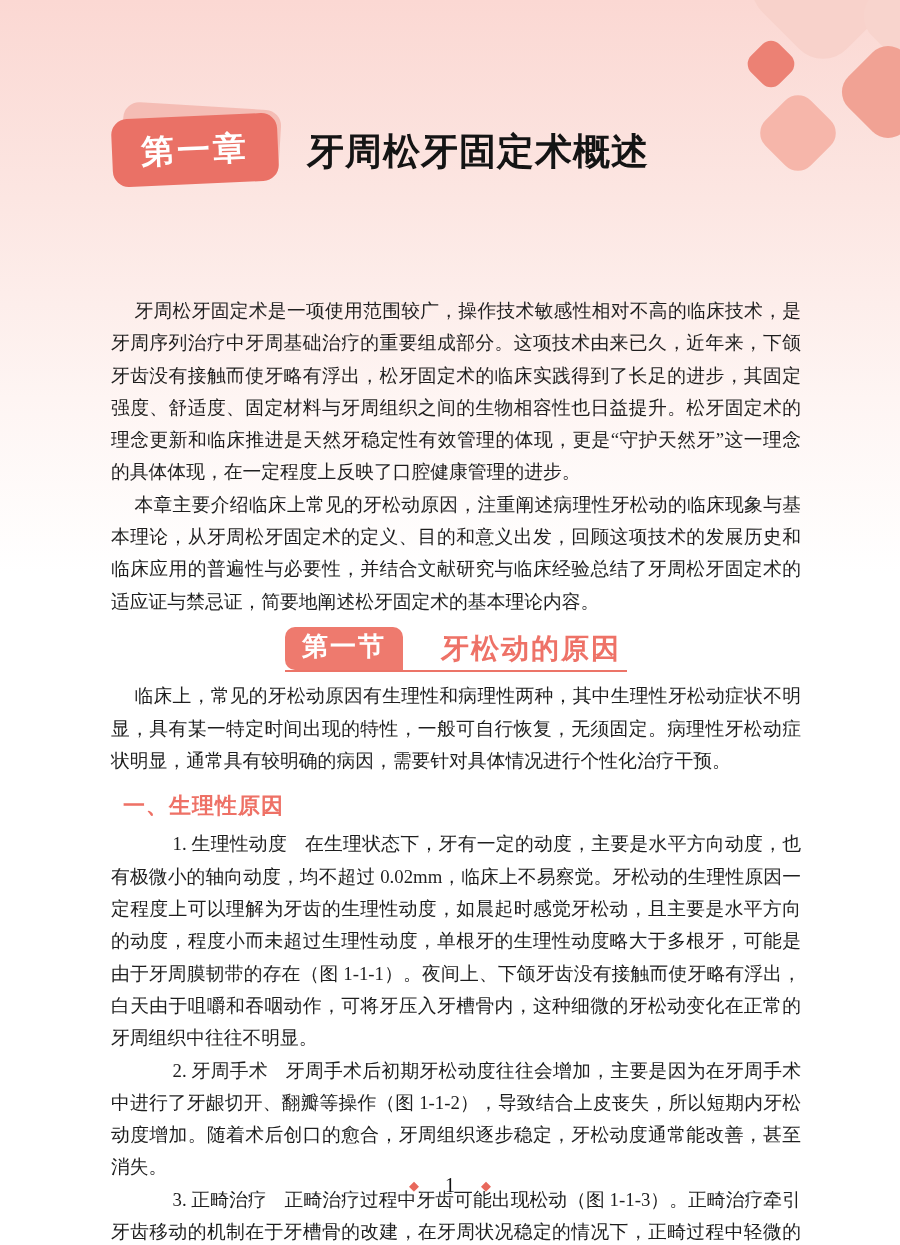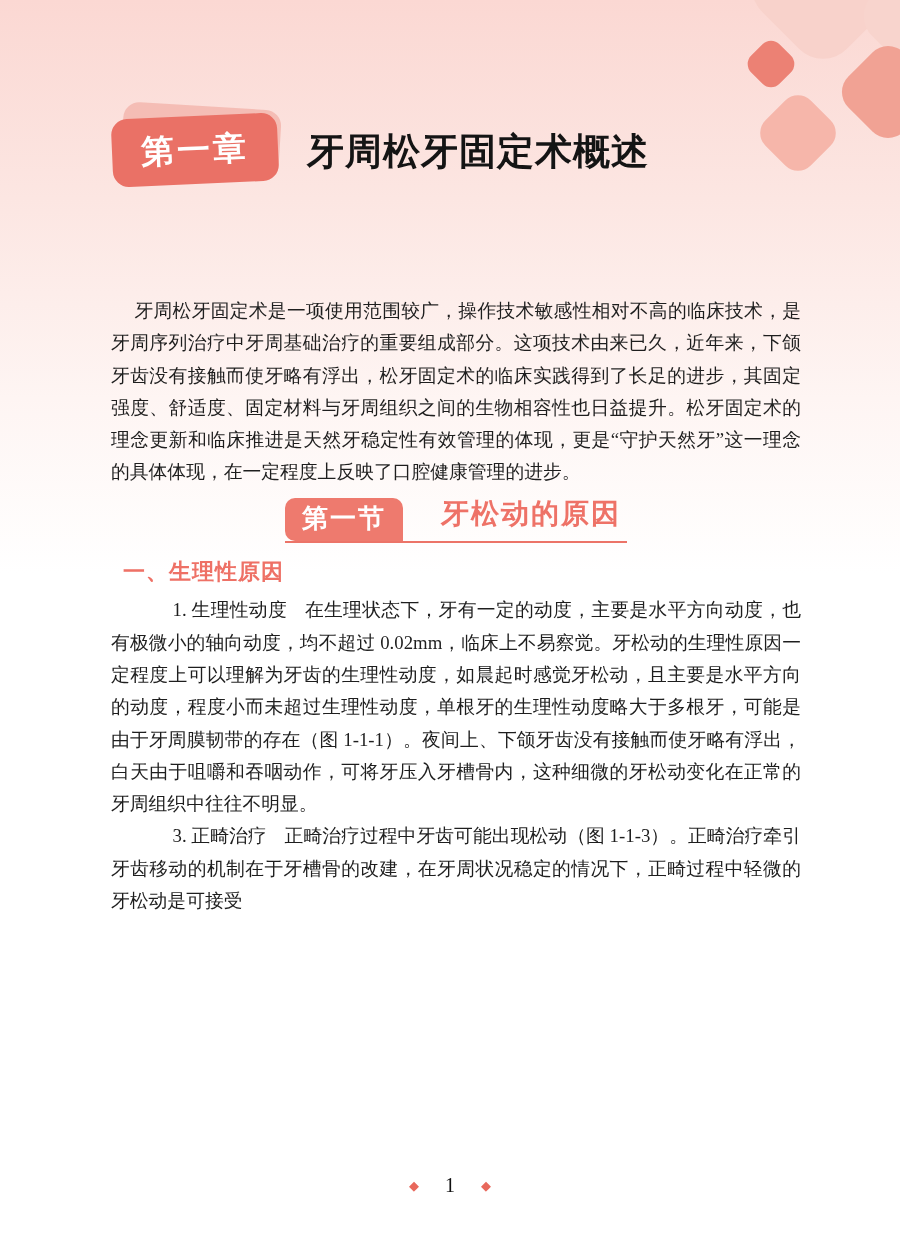--- a/index.html
+++ b/index.html
@@ -41,23 +41,23 @@
   
   .content{
     position:absolute;left:111px;top:295px;width:690px;
     font-size:18.8px;line-height:32.3px;text-align:justify;
   }
   .content p{margin:0;text-indent:1.25em;}
   .runin{margin-right:0.95em;margin-left:38px;}
   
   .section-heading{
     width:fit-content;margin:9px auto 8px auto;
-    display:flex;
+    display:flex;align-items:flex-end;
     border-bottom:2px solid #ec7468;
-    font-family:Liberation Serif, serif;
+    font-family:Liberation Mono, monospace;
     text-indent:0;
   }
   .section-badge{
     display:flex;align-items:center;justify-content:center;
     background:#ee7a6e;color:#fff;font-weight:bold;font-size:26px;
     letter-spacing:2px;padding:5px 17px 6px 17px;
     border-radius:10px 10px 0 10px;
   }
   .section-title{
     color:#ee7267;font-weight:bold;font-size:28px;letter-spacing:2px;
@@ -92,31 +92,34 @@
     <div class="chapter-back"></div>
     <div class="chapter-badge">
       <span>第一章</span>
     </div>
   </div>
   <h1 class="chapter-title">牙周松牙固定术概述</h1>
 
   <div class="content">
 
     <p>牙周松牙固定术是一项使用范围较广，操作技术敏感性相对不高的临床技术，是牙周序列治疗中牙周基础治疗的重要组成部分。这项技术由来已久，近年来，下颌牙齿没有接触而使牙略有浮出，松牙固定术的临床实践得到了长足的进步，其固定强度、舒适度、固定材料与牙周组织之间的生物相容性也日益提升。松牙固定术的理念更新和临床推进是天然牙稳定性有效管理的体现，更是“守护天然牙”这一理念的具体体现，在一定程度上反映了口腔健康管理的进步。</p>
+    <p>本章主要介绍临床上常见的牙松动原因，注重阐述病理性牙松动的临床现象与基本理论，从牙周松牙固定术的定义、目的和意义出发，回顾这项技术的发展历史和临床应用的普遍性与必要性，并结合文献研究与临床经验总结了牙周松牙固定术的适应证与禁忌证，简要地阐述松牙固定术的基本理论内容。</p>
 
     <div class="section-heading">
       <span class="section-badge">第一节</span>
       <span class="section-title">牙松动的原因</span>
     </div>
 
+    <p>临床上，常见的牙松动原因有生理性和病理性两种，其中生理性牙松动症状不明显，具有某一特定时间出现的特性，一般可自行恢复，无须固定。病理性牙松动症状明显，通常具有较明确的病因，需要针对具体情况进行个性化治疗干预。</p>
 
     <h3 class="subsection-title">一、生理性原因</h3>
 
     <p><span class="runin">1. 生理性动度</span><span>在生理状态下，牙有一定的动度，主要是水平方向动度，也有极微小的轴向动度，均不超过 0.02mm，临床上不易察觉。牙松动的生理性原因一定程度上可以理解为牙齿的生理性动度，如晨起时感觉牙松动，且主要是水平方向的动度，程度小而未超过生理性动度，单根牙的生理性动度略大于多根牙，可能是由于牙周膜韧带的存在（图 1-1-1）。夜间上、下颌牙齿没有接触而使牙略有浮出，白天由于咀嚼和吞咽动作，可将牙压入牙槽骨内，这种细微的牙松动变化在正常的牙周组织中往往不明显。</span></p>
 
+    <p><span class="runin">2. 牙周手术</span><span>牙周手术后初期牙松动度往往会增加，主要是因为在牙周手术中进行了牙龈切开、翻瓣等操作（图 1-1-2），导致结合上皮丧失，所以短期内牙松动度增加。随着术后创口的愈合，牙周组织逐步稳定，牙松动度通常能改善，甚至消失。</span></p>
 
     <p><span class="runin">3. 正畸治疗</span><span>正畸治疗过程中牙齿可能出现松动（图 1-1-3）。正畸治疗牵引牙齿移动的机制在于牙槽骨的改建，在牙周状况稳定的情况下，正畸过程中轻微的牙松动是可接受</span></p>
 
   </div>
 
   <div class="footer">
     <span class="pg-diamond">◆</span>
     <span class="pg-num">1</span>
     <span class="pg-diamond">◆</span>
   </div>

